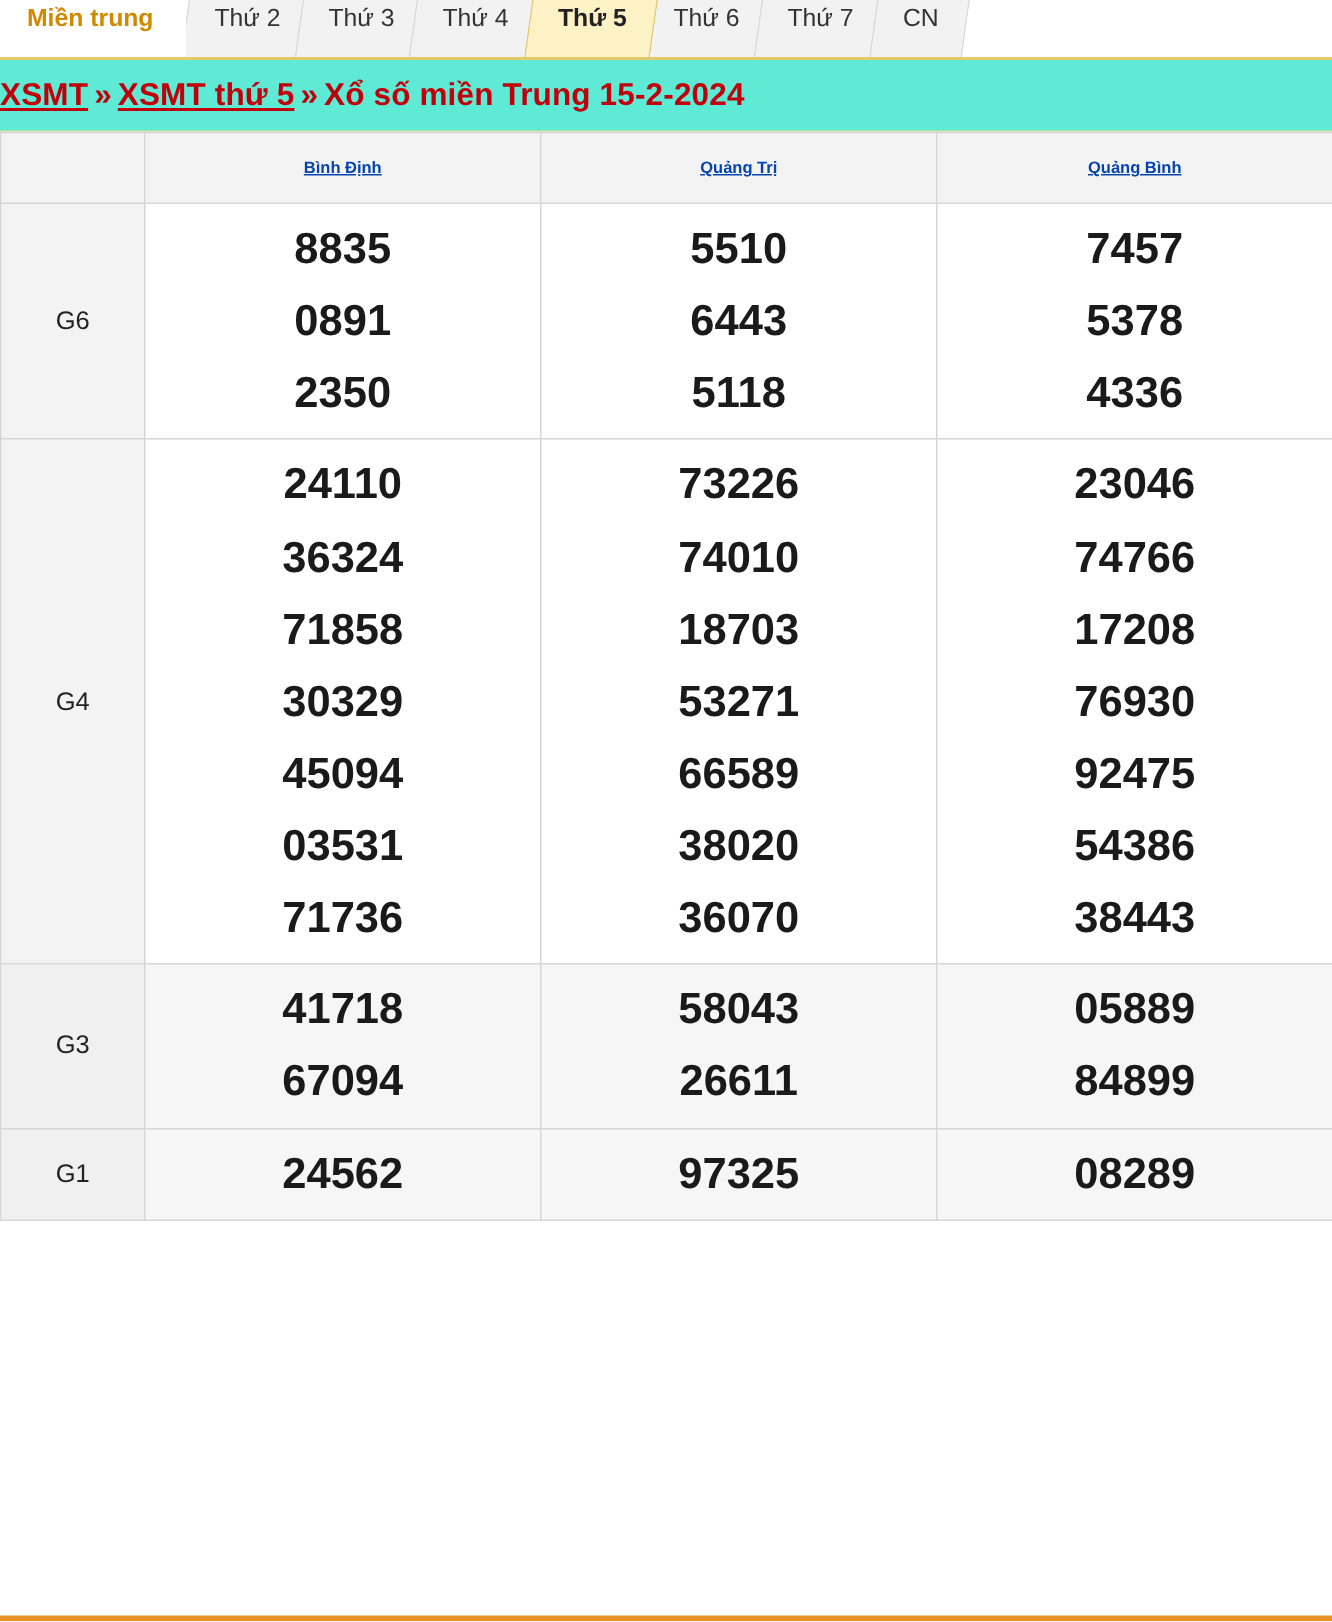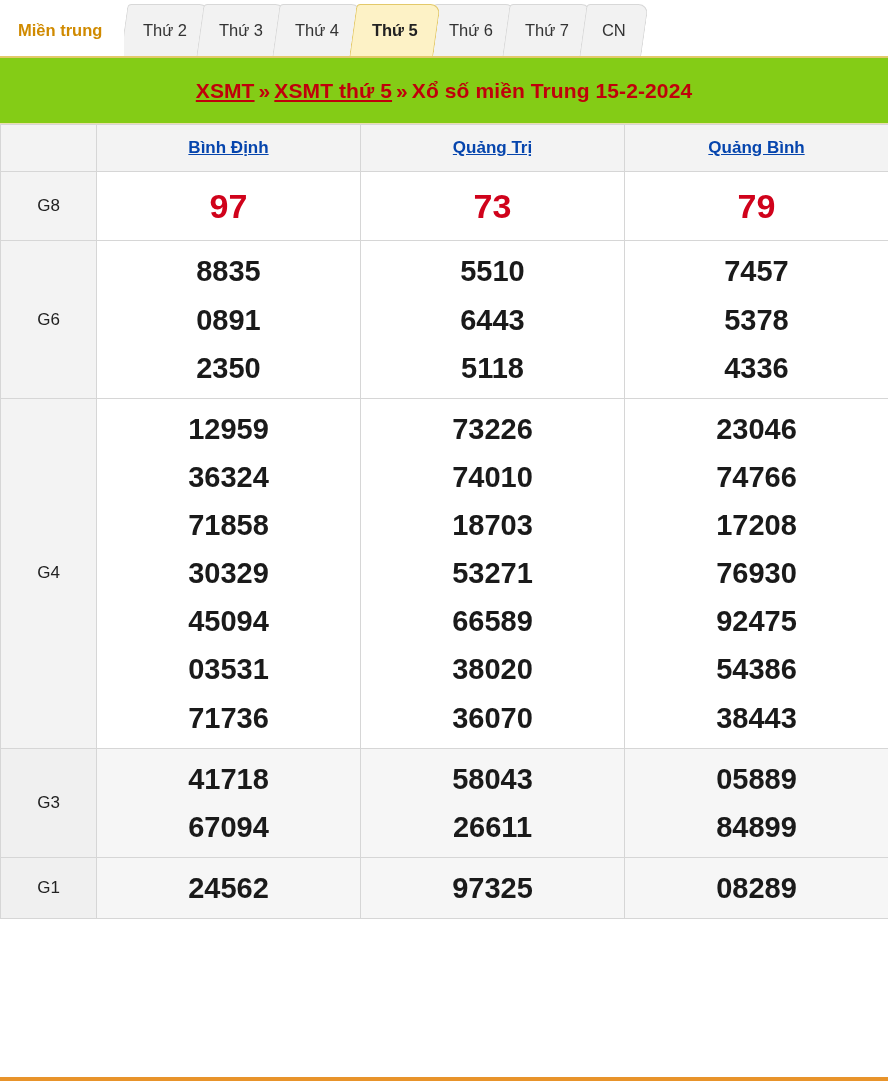--- a/index.html
+++ b/index.html
@@ -12,21 +12,21 @@
   #page {
     width: 888px;
     height: 1081px;
     position: relative;
     overflow: hidden;
     background: #ffffff;
   }
 
   
   .tabbar {
-    height: 58px;
+    height: 40px;
     display: flex;
     align-items: flex-end;
     padding-left: 4px;
     background: #ffffff;
     border-bottom: 2px solid #e3c96a;
     position: relative;
   }
   .tab {
     height: 52px;
     display: flex;
@@ -61,25 +61,25 @@
   .tab.active {
     background: #fdf2c6;
     color: #222222;
     font-weight: bold;
     z-index: 3;
     border-color: #e3c96a;
   }
 
   
   .crumbbar {
-    background: #84cc16;
-    height: 66px;
+    background: #5eead4;
+    height: 48px;
     display: flex;
     align-items: center;
-    justify-content: center;
+    justify-content: flex-start;
     border-bottom: 1px solid #eadfae;
   }
   .crumb {
     font-size: 21px;
     font-weight: bold;
     color: #c0000b;
     letter-spacing: 0.1px;
   }
   .crumb a {
     color: #c0000b;
@@ -103,21 +103,21 @@
   table.results col.c-prov  { width: 264px; }
 
   table.results th, table.results td {
     border: 1px solid #d6d6d6;
     text-align: center;
     vertical-align: middle;
   }
   table.results thead th {
     height: 47px;
     background: #f3f3f3;
-    font-size: 17px;
+    font-size: 11px;
     color: #0645ad;
   }
   table.results thead th.blank { background: #f3f3f3; }
   table.results thead th a {
     color: #0645ad;
     text-decoration: underline;
     font-weight: bold;
     cursor: pointer;
   }
 
@@ -201,53 +201,41 @@
     <thead>
       <tr>
         <th class="blank"></th>
         <th><a>Bình Định</a></th>
         <th><a>Quảng Trị</a></th>
         <th><a>Quảng Bình</a></th>
       </tr>
     </thead>
     <tbody id="results-body">
         <tr>
-          <td class="rowlabel">G8</td>
-          <td class="nums red">
-            <span class="num-line">97</span>
-          </td>
-          <td class="nums red">
-            <span class="num-line">73</span>
-          </td>
-          <td class="nums red">
-            <span class="num-line">79</span>
-          </td>
-        </tr>
-        <tr>
           <td class="rowlabel">G6</td>
           <td class="nums">
             <span class="num-line">8835</span>
             <span class="num-line">0891</span>
             <span class="num-line">2350</span>
           </td>
           <td class="nums">
             <span class="num-line">5510</span>
             <span class="num-line">6443</span>
             <span class="num-line">5118</span>
           </td>
           <td class="nums">
             <span class="num-line">7457</span>
             <span class="num-line">5378</span>
             <span class="num-line">4336</span>
           </td>
         </tr>
         <tr>
           <td class="rowlabel">G4</td>
           <td class="nums">
-            <span class="num-line">12959</span>
+            <span class="num-line">24110</span>
             <span class="num-line">36324</span>
             <span class="num-line">71858</span>
             <span class="num-line">30329</span>
             <span class="num-line">45094</span>
             <span class="num-line">03531</span>
             <span class="num-line">71736</span>
           </td>
           <td class="nums">
             <span class="num-line">73226</span>
             <span class="num-line">74010</span>

